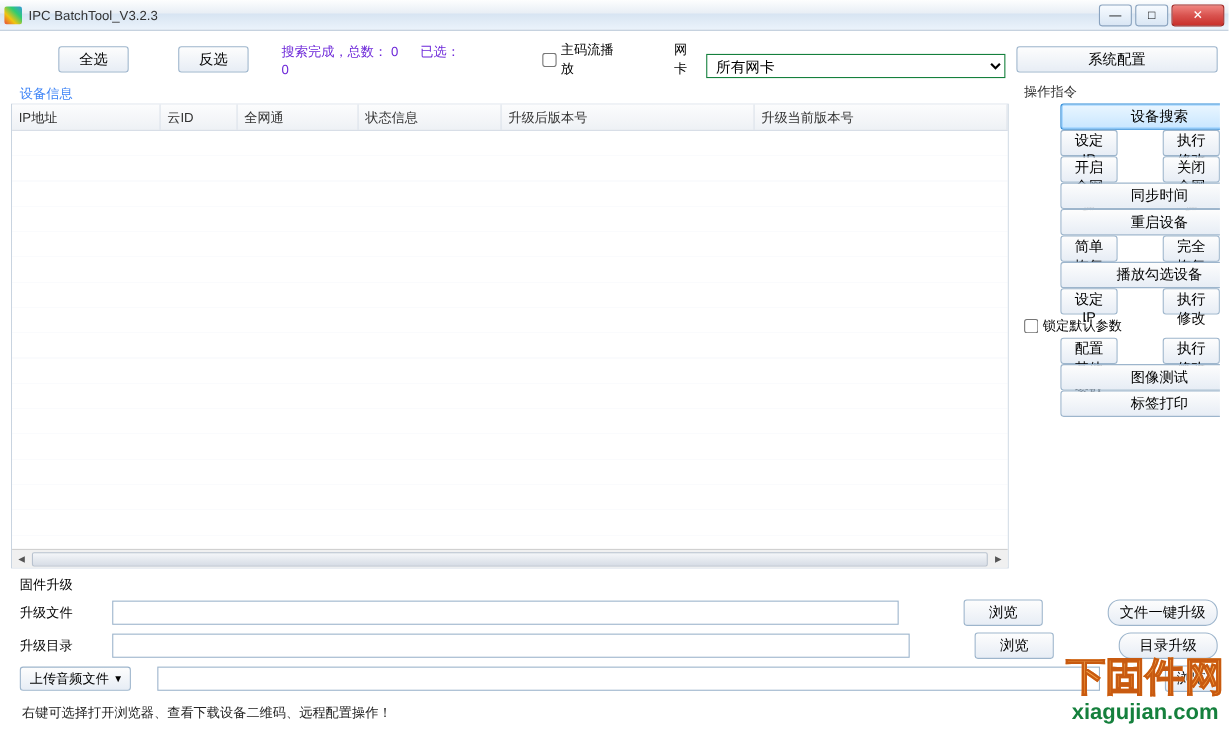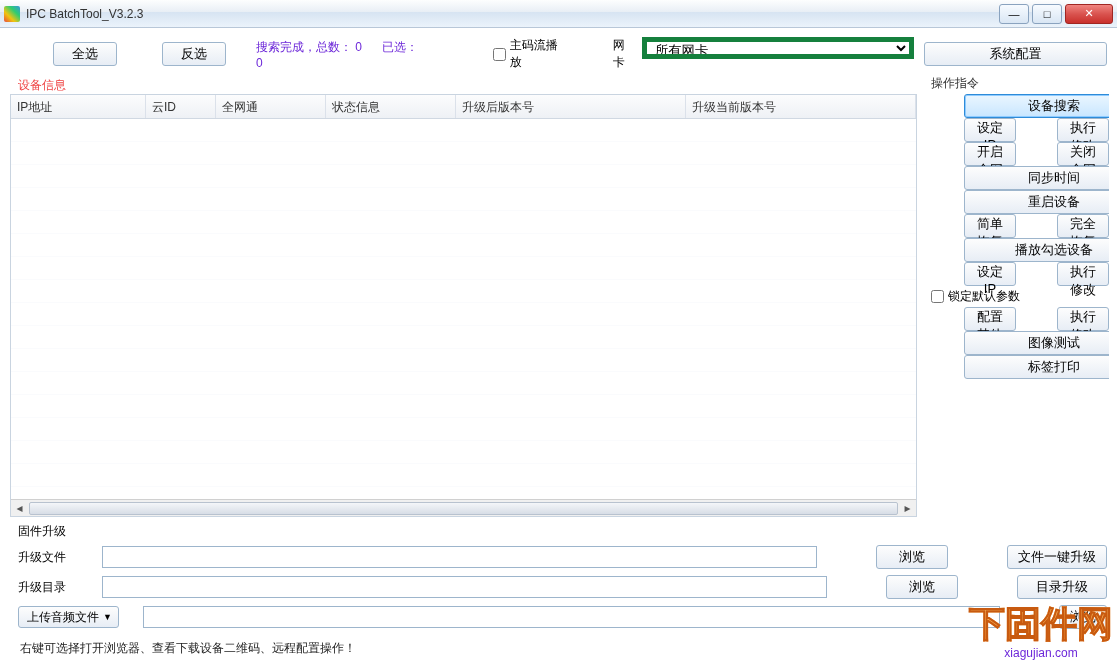--- a/index.html
+++ b/index.html
@@ -54,66 +54,66 @@
   min-width: 64px;
   margin-left: 35px;
 }
 .btn.primary {
   background: linear-gradient(#eaf6ff,#c8e6ff);
   border: 1px solid #2e8bd8;
   box-shadow: 0 0 0 1px #8ecbff inset;
 }
 .stat-text { margin-left: 20px; color: #6d28d9; }
 .cbwrap { display: flex; align-items: center; gap: 4px; margin-left: 50px; }
-.ncwrap { display: flex; align-items: flex-start; gap: 6px; margin-left: 35px; }
+.ncwrap { display: flex; align-items: flex-end; gap: 6px; margin-left: 35px; }
 .combo {
-  height: 22px; border: 5px solid #15803d; width: 280px;
+  height: 22px; border: 1px solid #15803d; width: 280px;
   padding: 0 4px; background: #fff;
 }
 .syscfg { margin-left: auto; width: 188px; }
-.fieldset-label { color: #ef4444; padding: 2px 2px 0 10px; }
+.fieldset-label { color: #3b82f6; padding: 2px 2px 0 10px; }
 .mainrow { display: flex; flex: 1; gap: 10px; padding: 0 2px; overflow: hidden; }
 .tablewrap { flex: 1; display: flex; flex-direction: column; border: 1px solid #c9d4e0; background: #fff; }
 .thead { display: flex; background: linear-gradient(#fcfcfd,#eef1f5); border-bottom: 1px solid #d0d8e2; height: 24px; }
 .th { padding: 4px 6px; border-right: 1px solid #dbe1ea; color: #333; white-space: nowrap; overflow: hidden; }
 .tbody { flex: 1; overflow: hidden; background: repeating-linear-gradient(#fff,#fff 22px,#fafbfd 22px,#fafbfd 23px); }
 .hscroll { height: 17px; background: #f0f0f0; border-top: 1px solid #d0d0d0; position: relative; display:flex; align-items:center; }
 .hscroll .arrow { width:17px; height:15px; display:flex;align-items:center;justify-content:center;color:#555;}
 .hscroll .thumb { flex:1; height:13px; margin:0 1px; background: linear-gradient(#f4f6f9,#d7dde6); border:1px solid #b8c2cf; border-radius:2px;}
 .side { width: 180px; display: flex; flex-direction: column; gap: 0; padding-top: 0;}
 .side-label { color: #333; padding: 0 0 2px 2px; }
 .side .btn, .side .row .btn { width: 100%; }
 .side .row { display: flex; gap: 6px; }
 .side .row .btn { flex: 1; min-width: 0; }
 .cb-lock { display: flex; align-items: center; gap: 4px; padding: 2px; }
 .fwlabel { padding: 6px 2px 2px 10px; }
 .fwrow { display: flex; align-items: center; gap: 24px; padding: 3px 2px 3px 10px; }
 .fwrow .lbl { width: 60px; }
 .fwrow .tinput { flex: 1; height: 22px; border: 1px solid #9db5cc; padding: 0 4px; background: #fff; }
 .fwrow .btn { min-width: 72px; }
-.fwrow .btn.wide { min-width: 90px; }
+.fwrow .btn.wide { min-width: 90px; border-radius: 11px; }
 .selbtn {
   height: 22px; border: 1px solid #9db5cc; border-radius:3px;
   background: linear-gradient(#fdfdfd,#e7edf5); padding: 0 6px 0 8px;
   display: flex; align-items: center; gap: 4px; cursor: pointer;
 }
 .selbtn .caret { font-size: 9px; }
 .footer-tip { padding: 8px 2px 2px 12px; color: #222; }
 .watermark {
   position: absolute; right: 4px; bottom: 4px;
   text-align: center; line-height: 1.2;
   pointer-events: none;
 }
 .watermark .cn {
   font-size: 36px; font-weight: bold;
   background: linear-gradient(#ffd27a,#ef7c1a);
   -webkit-background-clip: text; background-clip: text; color: transparent;
   -webkit-text-stroke: 1px #c85a10;
 }
-.watermark .url { font-size: 12px; color: #6d28d9; font-weight: normal; }
+.watermark .url { font-size: 20px; color: #15803d; font-weight: bold; }
 .device-info-label, .ops-label { display:block; }
 .section-top { display:flex; }
 .left-block { flex:1; display:flex; flex-direction:column; }
 </style>
 </head>
 <body>
 
 <div class="titlebar">
   <div class="app-icon"></div>
   <div class="title">IPC BatchTool_V3.2.3</div>

